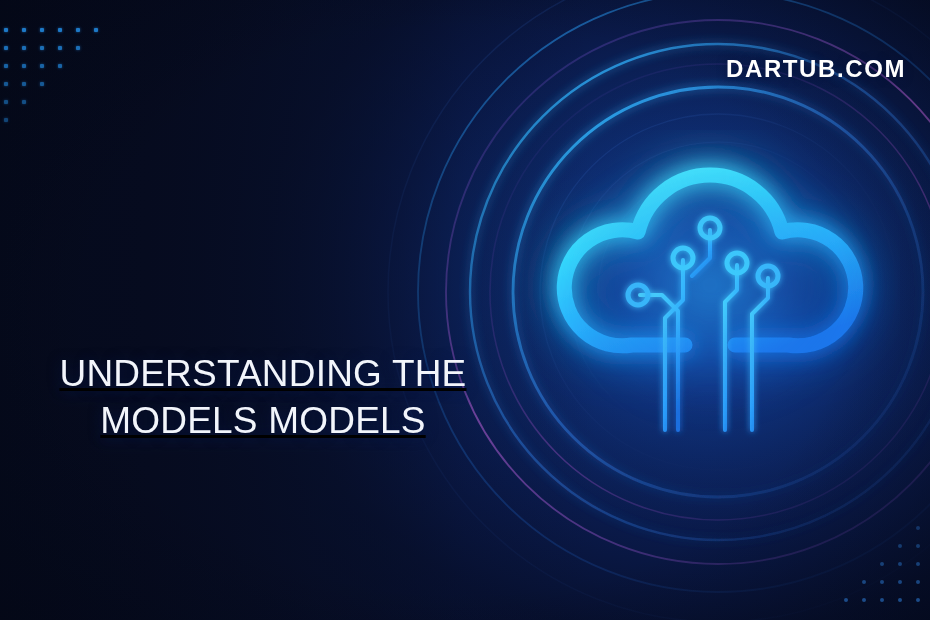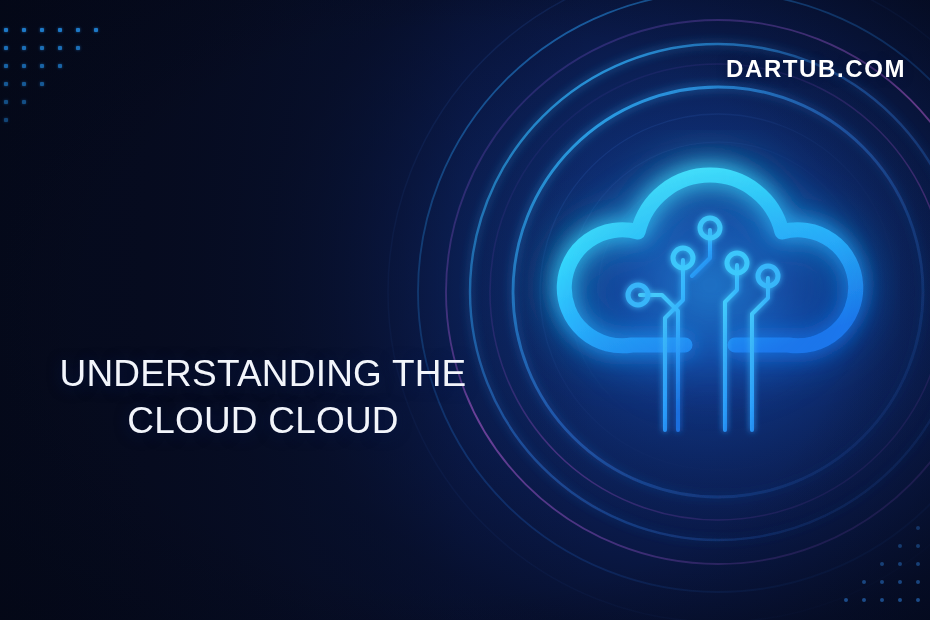--- a/index.html
+++ b/index.html
@@ -79,20 +79,21 @@
   .title-line.l1 { text-align: left; }
   .title-line.l2 { text-align: center; padding-right: 30px; }
 
   .subtitle-block {
     position: absolute;
     left: 28px;
     top: 350px;
     width: 470px;
     text-align: center;
     padding-right: 10px;
+    text-decoration: underline;
   }
   .subtitle-line {
     color: #f2f5fb;
     font-size: 37px;
     font-weight: normal;
     line-height: 1.28;
     letter-spacing: 0.2px;
     white-space: nowrap;
     text-shadow: 0 2px 14px rgba(8,24,76,0.8);
   }
@@ -291,16 +292,16 @@
       <div class="dot" style="right: 0px; bottom: 54px; opacity: 0.68;"></div>
       <div class="dot" style="right: 18px; bottom: 54px; opacity: 0.68;"></div>
       <div class="dot" style="right: 0px; bottom: 72px; opacity: 0.59;"></div>
     </div>
 
   <div class="watermark">DARTUB.COM</div>
 
 
   <div class="subtitle-block">
     <div class="subtitle-line">UNDERSTANDING THE</div>
-    <div class="subtitle-line">CLOUD CLOUD</div>
+    <div class="subtitle-line">MODELS MODELS</div>
   </div>
 
 </div>
 
 </body></html>

